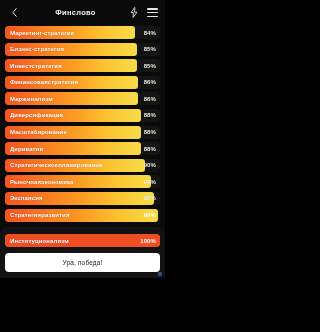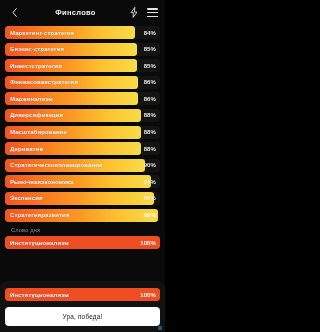--- a/index.html
+++ b/index.html
@@ -10,21 +10,21 @@
   body {
     width: 165px;
     height: 332px;
     overflow: hidden;
     font-family: "Liberation Sans", "DejaVu Sans", sans-serif;
     color: #ffffff;
     position: relative;
   }
   #app {
     width: 165px;
-    height: 332px;
+    height: 278px;
     position: relative;
     background: #0a0a0a;
     display: flex;
     flex-direction: column;
   }
 
   
   .header {
     height: 25px;
     flex: 0 0 25px;

